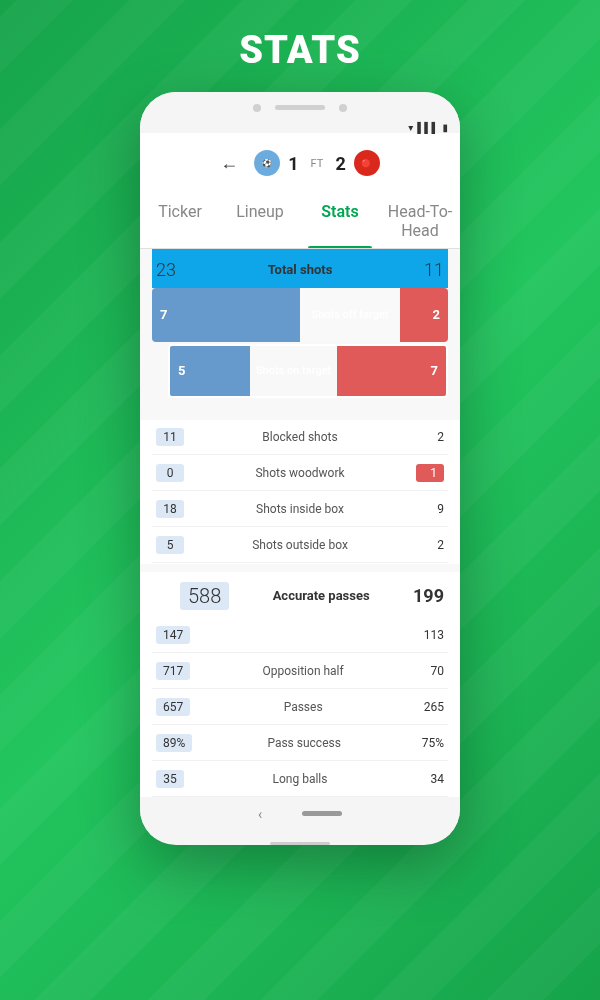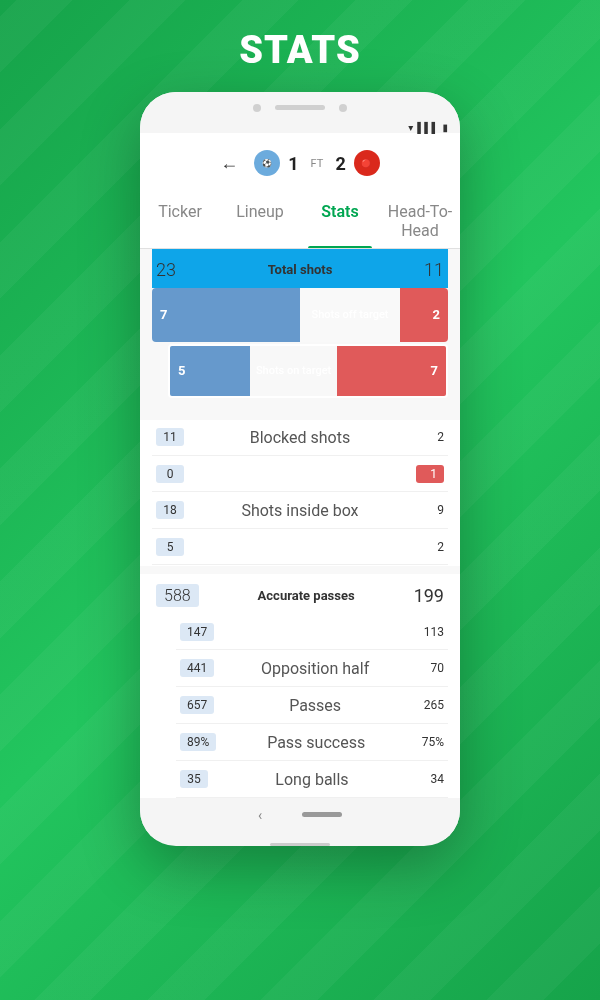--- a/index.html
+++ b/index.html
@@ -304,56 +304,57 @@
       min-width: 28px;
       text-align: right;
     }
     .stat-val-right.highlight {
       background: #e05a5a;
       color: white;
       padding: 2px 7px;
       border-radius: 3px;
     }
     .stat-label {
-      font-size: 16px;
+      font-size: 12px;
       color: #555;
       flex: 1;
       text-align: center;
     }
 
     
     .section-divider {
       height: 8px;
       background: #f8f8f8;
     }
 
     
     .accurate-row {
       display: flex;
       align-items: center;
       justify-content: space-between;
       padding: 10px 4px 8px;
       background: white;
     }
     .accurate-left {
-      font-size: 16px;
+      font-size: 20px;
       font-weight: 300;
       color: #333;
       background: #dce8f5;
       padding: 2px 8px;
       border-radius: 3px;
+      margin-left: 24px;
     }
     .accurate-label {
       font-size: 13px;
       font-weight: 700;
       color: #333;
     }
     .accurate-right {
       font-size: 18px;
-      font-weight: 400;
+      font-weight: 700;
       color: #333;
     }
 
     
     .phone-bottom {
       background: #f5f5f5;
       padding: 8px 16px 16px;
       display: flex;
       justify-content: center;
       align-items: center;
@@ -464,52 +465,54 @@
     <div style="background:white; padding: 0 12px;">
 
       <div class="stat-row">
         <span class="stat-val-left">11</span>
         <span class="stat-label">Blocked shots</span>
         <span class="stat-val-right">2</span>
       </div>
 
       <div class="stat-row">
         <span class="stat-val-left">0</span>
+        <span class="stat-label">Shots woodwork</span>
         <span class="stat-val-right highlight">1</span>
       </div>
 
       <div class="stat-row">
         <span class="stat-val-left">18</span>
         <span class="stat-label">Shots inside box</span>
         <span class="stat-val-right">9</span>
       </div>
 
       <div class="stat-row">
         <span class="stat-val-left">5</span>
+        <span class="stat-label">Shots outside box</span>
         <span class="stat-val-right">2</span>
       </div>
     </div>
 
     <div class="section-divider"></div>
 
     <div class="accurate-row" style="padding: 10px 16px 8px;">
       <span class="accurate-left">588</span>
       <span class="accurate-label">Accurate passes</span>
       <span class="accurate-right">199</span>
     </div>
 
-    <div style="background:white; padding: 0 12px; margin-left: 24px;">
+    <div style="background:white; padding: 0 12px;">
 
       <div class="stat-row">
         <span class="stat-val-left">147</span>
         <span class="stat-val-right">113</span>
       </div>
 
       <div class="stat-row">
-        <span class="stat-val-left">441</span>
+        <span class="stat-val-left">717</span>
         <span class="stat-label">Opposition half</span>
         <span class="stat-val-right">70</span>
       </div>
 
       <div class="stat-row">
         <span class="stat-val-left">657</span>
         <span class="stat-label">Passes</span>
         <span class="stat-val-right">265</span>
       </div>
 

